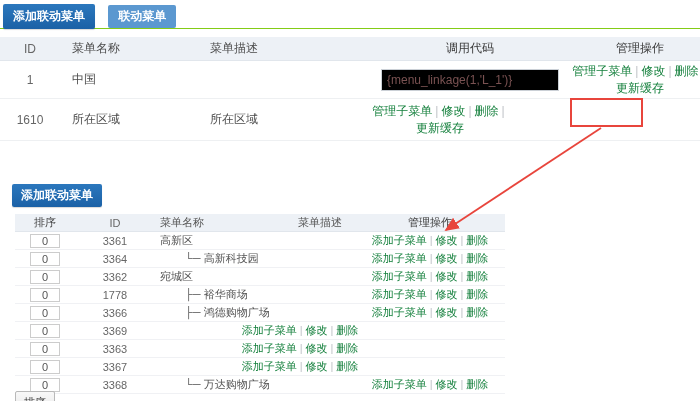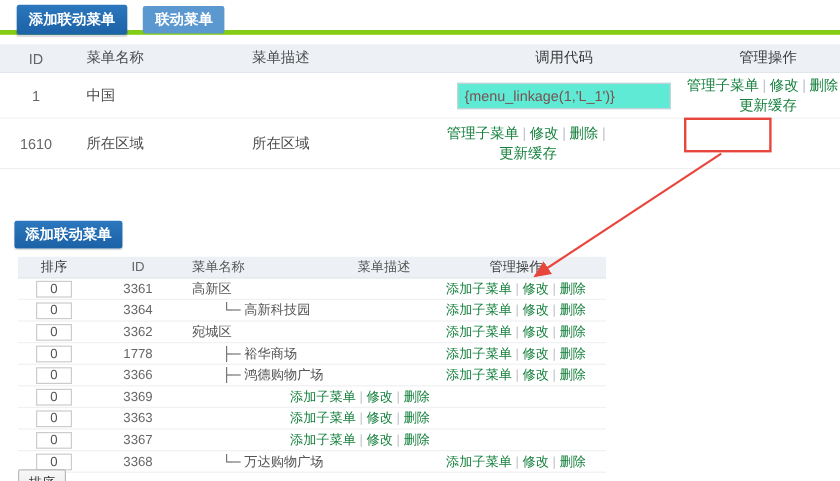--- a/index.html
+++ b/index.html
@@ -1,38 +1,38 @@
 <!DOCTYPE html>
 <html><head>
 <meta charset="utf-8">
 <style>
   * { margin:0; padding:0; box-sizing:border-box; }
   html,body { width:700px; height:401px; overflow:hidden; background:#fff;
     font-family:"Liberation Sans","DejaVu Sans",sans-serif; font-size:12px; color:#444; }
   .page { position:relative; width:700px; height:401px; overflow:hidden; }
 
   
-  .toolbar { height:29px; padding:4px 0 0 14px; border-bottom:4px solid #84cc16; }
+  .toolbar { height:29px; padding:4px 0 0 3px; border-bottom:1px solid #84cc16; }
   .btn { display:inline-block; border:none; color:#fff; font-weight:bold; font-size:12px;
     cursor:pointer; border-radius:2px; font-family:inherit; }
   .btn-primary { background:linear-gradient(#2b77bd,#1b61a6); padding:4px 10px; box-shadow:0 1px 1px rgba(0,0,0,.15); }
   .btn-secondary { background:#5b98d0; padding:3px 10px; margin-left:10px; }
 
   
   .t1 { margin-top:8px; width:710px; }
   .t1-header { display:flex; height:24px; align-items:center; background:#edf1f6;
     border-bottom:1px solid #e1e6ec; color:#3a3a3a; }
   .t1-row { display:flex; align-items:center; border-bottom:1px solid #eef0f2; background:#fff; }
   .r1 { height:38px; } .r2 { height:42px; }
   .c-id   { width:60px;  text-align:center; color:#666; }
   .c-name { width:150px; padding-left:12px; color:#4c4c4c; }
   .c-desc { width:160px; color:#4c4c4c; }
   .c-code { width:200px; text-align:center; }
   .c-ops  { width:140px; text-align:center; line-height:17px; white-space:nowrap; }
-  .code-input { width:178px; height:22px; border:1px solid #cbd0d6; background:#5eead4;
+  .code-input { width:178px; height:22px; border:1px solid #cbd0d6; background:#000000;
     padding:2px 5px; font-size:12px; color:#7a5252; font-family:inherit; }
   a.op { color:#15803d; text-decoration:none; cursor:pointer; }
   .sep { color:#c0c3c8; padding:0 3px; }
 
   
   .section2 { margin-top:43px; }
   .btn-primary-sm { background:linear-gradient(#2b77bd,#1b61a6); padding:3px 9px; margin-left:12px;
     font-size:12px; box-shadow:0 1px 1px rgba(0,0,0,.15); }
   .t2 { margin:7px 0 0 15px; width:490px; font-size:11px; }
   .t2-header { display:flex; height:18px; align-items:center; background:#edf1f6;

